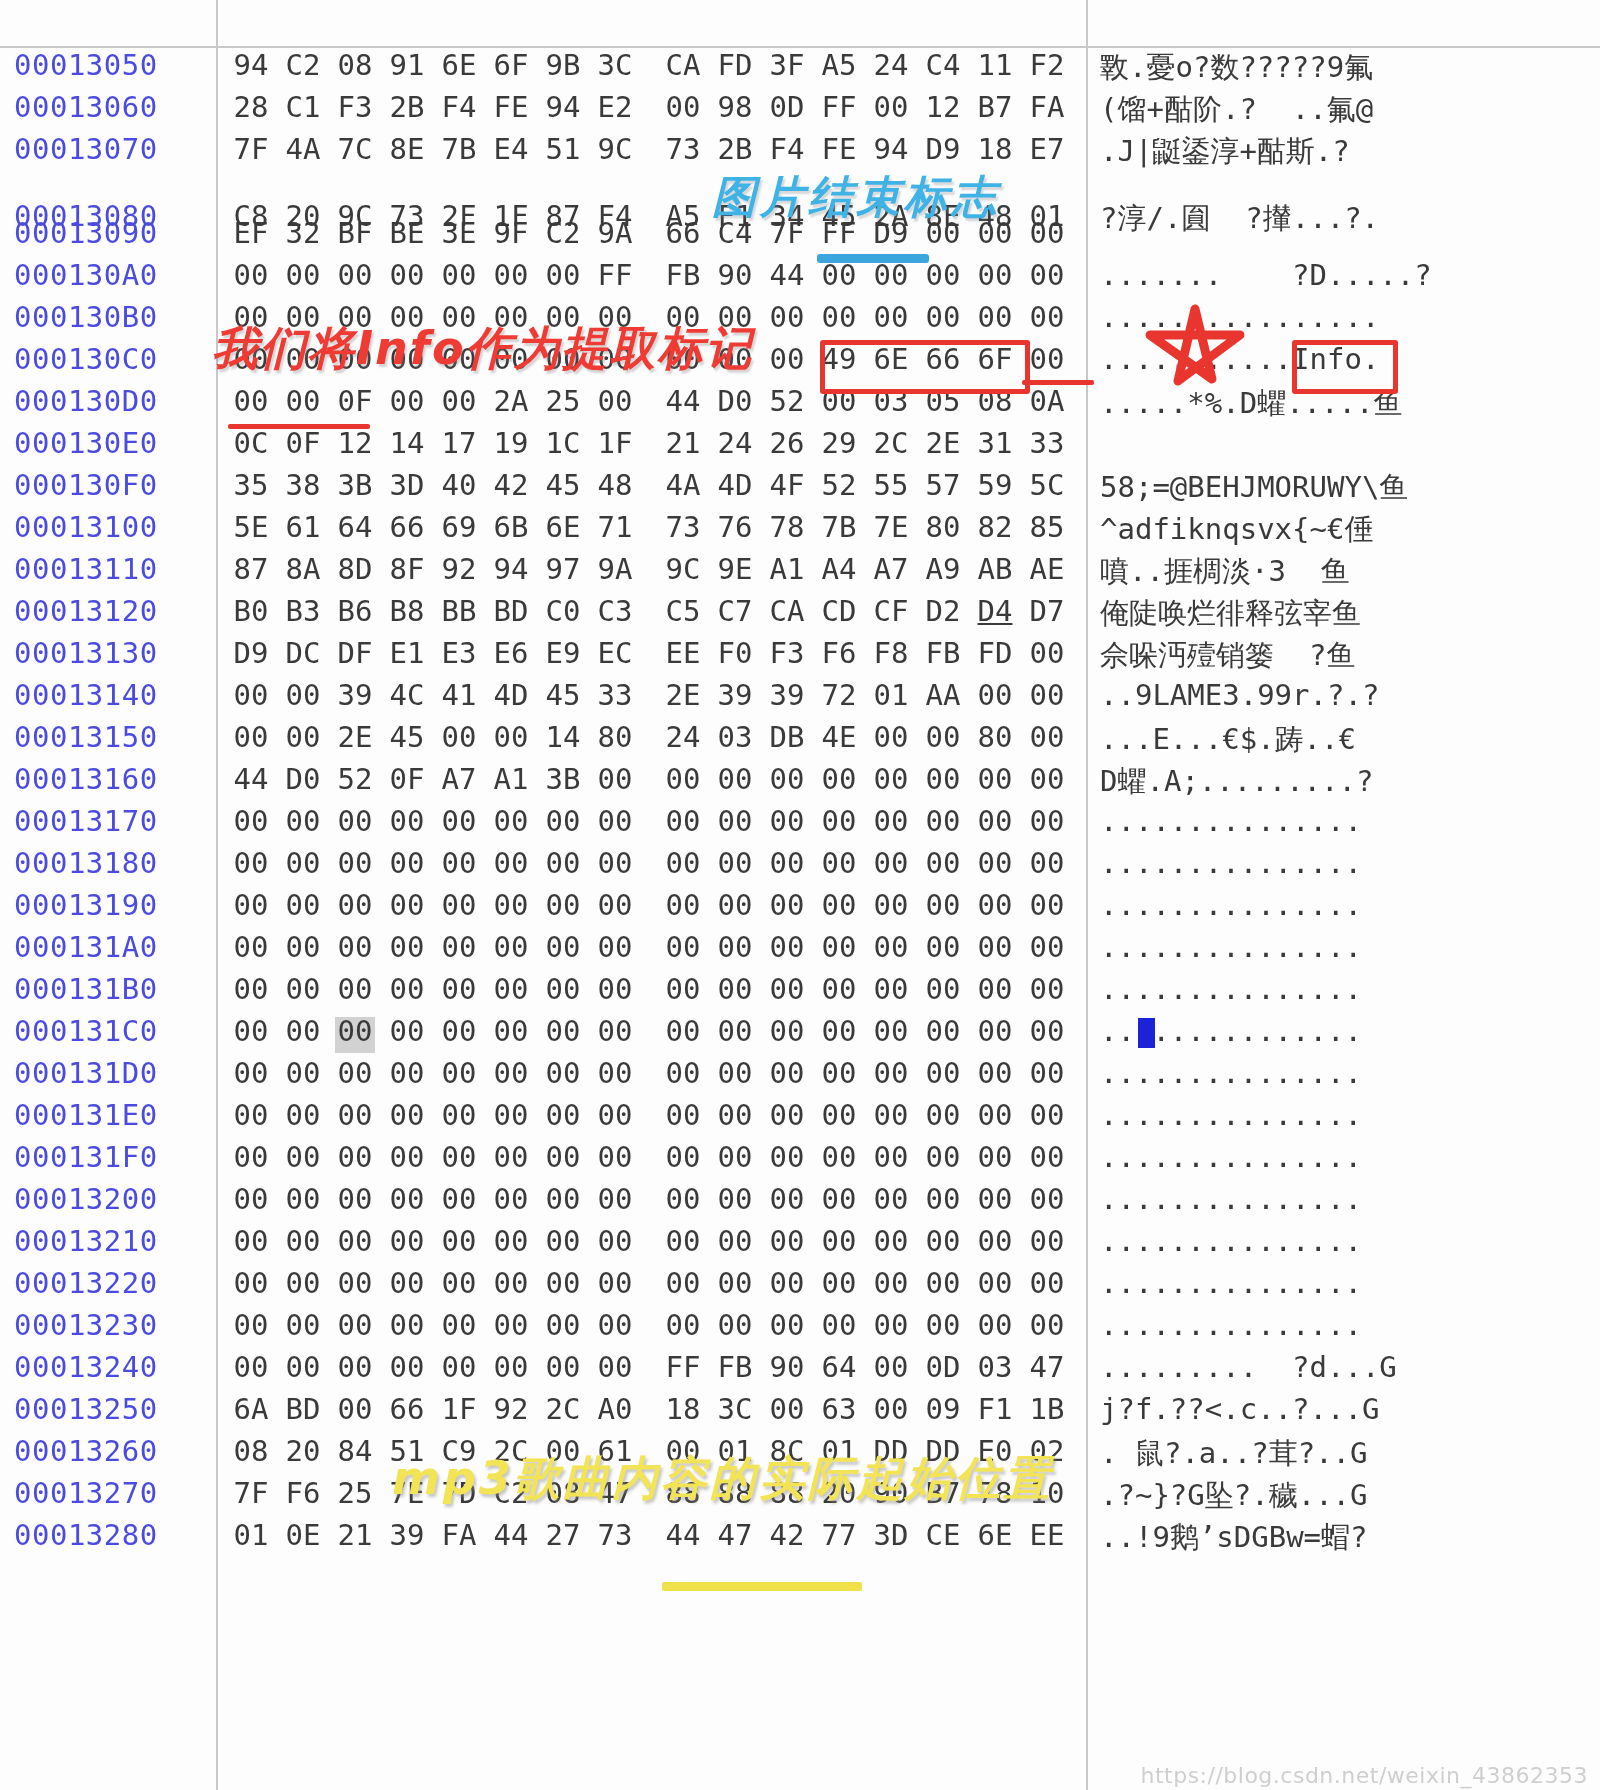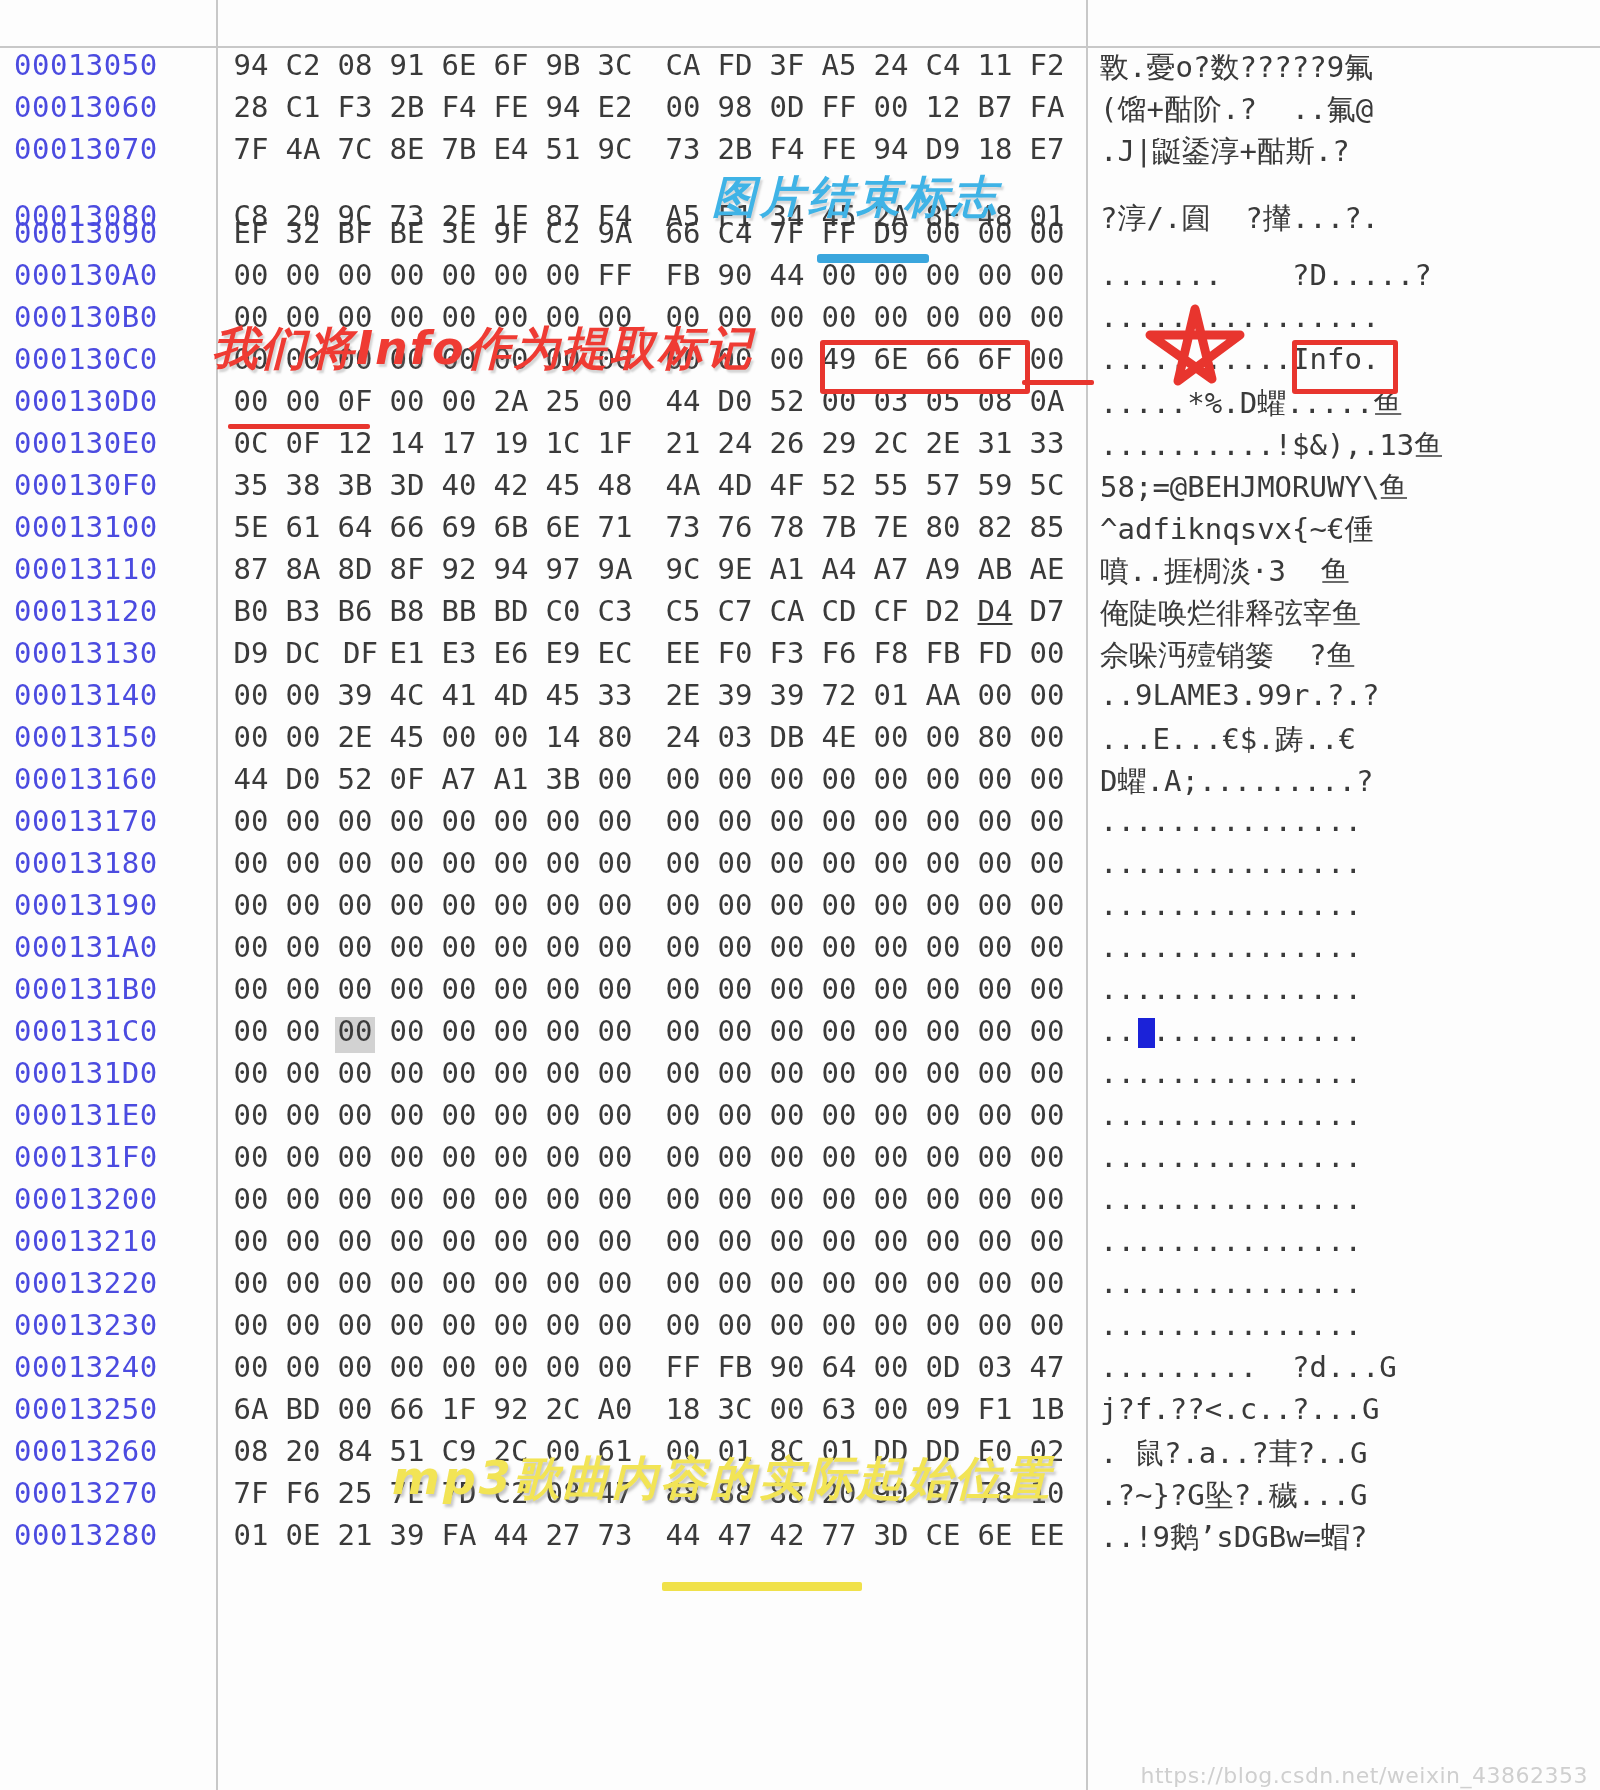--- a/index.html
+++ b/index.html
@@ -283,21 +283,20 @@
         <div class="hx" style="left: 540px;">1C</div>
         <div class="hx" style="left: 592px;">1F</div>
         <div class="hx" style="left: 660px;">21</div>
         <div class="hx" style="left: 712px;">24</div>
         <div class="hx" style="left: 764px;">26</div>
         <div class="hx" style="left: 816px;">29</div>
         <div class="hx" style="left: 868px;">2C</div>
         <div class="hx" style="left: 920px;">2E</div>
         <div class="hx" style="left: 972px;">31</div>
         <div class="hx" style="left: 1024px;">33</div>
-        <div class="asc">..........!$&amp;),.13鱼</div>
       </div>
       <div class="row" style="top: 468px;">
         <div class="off">000130F0</div>
         <div class="hx" style="left: 228px;">35</div>
         <div class="hx" style="left: 280px;">38</div>
         <div class="hx" style="left: 332px;">3B</div>
         <div class="hx" style="left: 384px;">3D</div>
         <div class="hx" style="left: 436px;">40</div>
         <div class="hx" style="left: 488px;">42</div>
         <div class="hx" style="left: 540px;">45</div>
@@ -369,21 +368,21 @@
         <div class="hx" style="left: 868px;">CF</div>
         <div class="hx" style="left: 920px;">D2</div>
         <div class="hx" style="left: 972px; text-decoration: underline;">D4</div>
         <div class="hx" style="left: 1024px;">D7</div>
         <div class="asc">俺陡唤烂徘释弦宰鱼</div>
       </div>
       <div class="row" style="top: 636px;">
         <div class="off">00013130</div>
         <div class="hx" style="left: 228px;">D9</div>
         <div class="hx" style="left: 280px;">DC</div>
-        <div class="hx" style="left: 332px; text-align: right;">DF</div>
+        <div class="hx" style="left: 332px;">DF</div>
         <div class="hx" style="left: 384px;">E1</div>
         <div class="hx" style="left: 436px;">E3</div>
         <div class="hx" style="left: 488px;">E6</div>
         <div class="hx" style="left: 540px;">E9</div>
         <div class="hx" style="left: 592px;">EC</div>
         <div class="hx" style="left: 660px;">EE</div>
         <div class="hx" style="left: 712px;">F0</div>
         <div class="hx" style="left: 764px;">F3</div>
         <div class="hx" style="left: 816px;">F6</div>
         <div class="hx" style="left: 868px;">F8</div>

